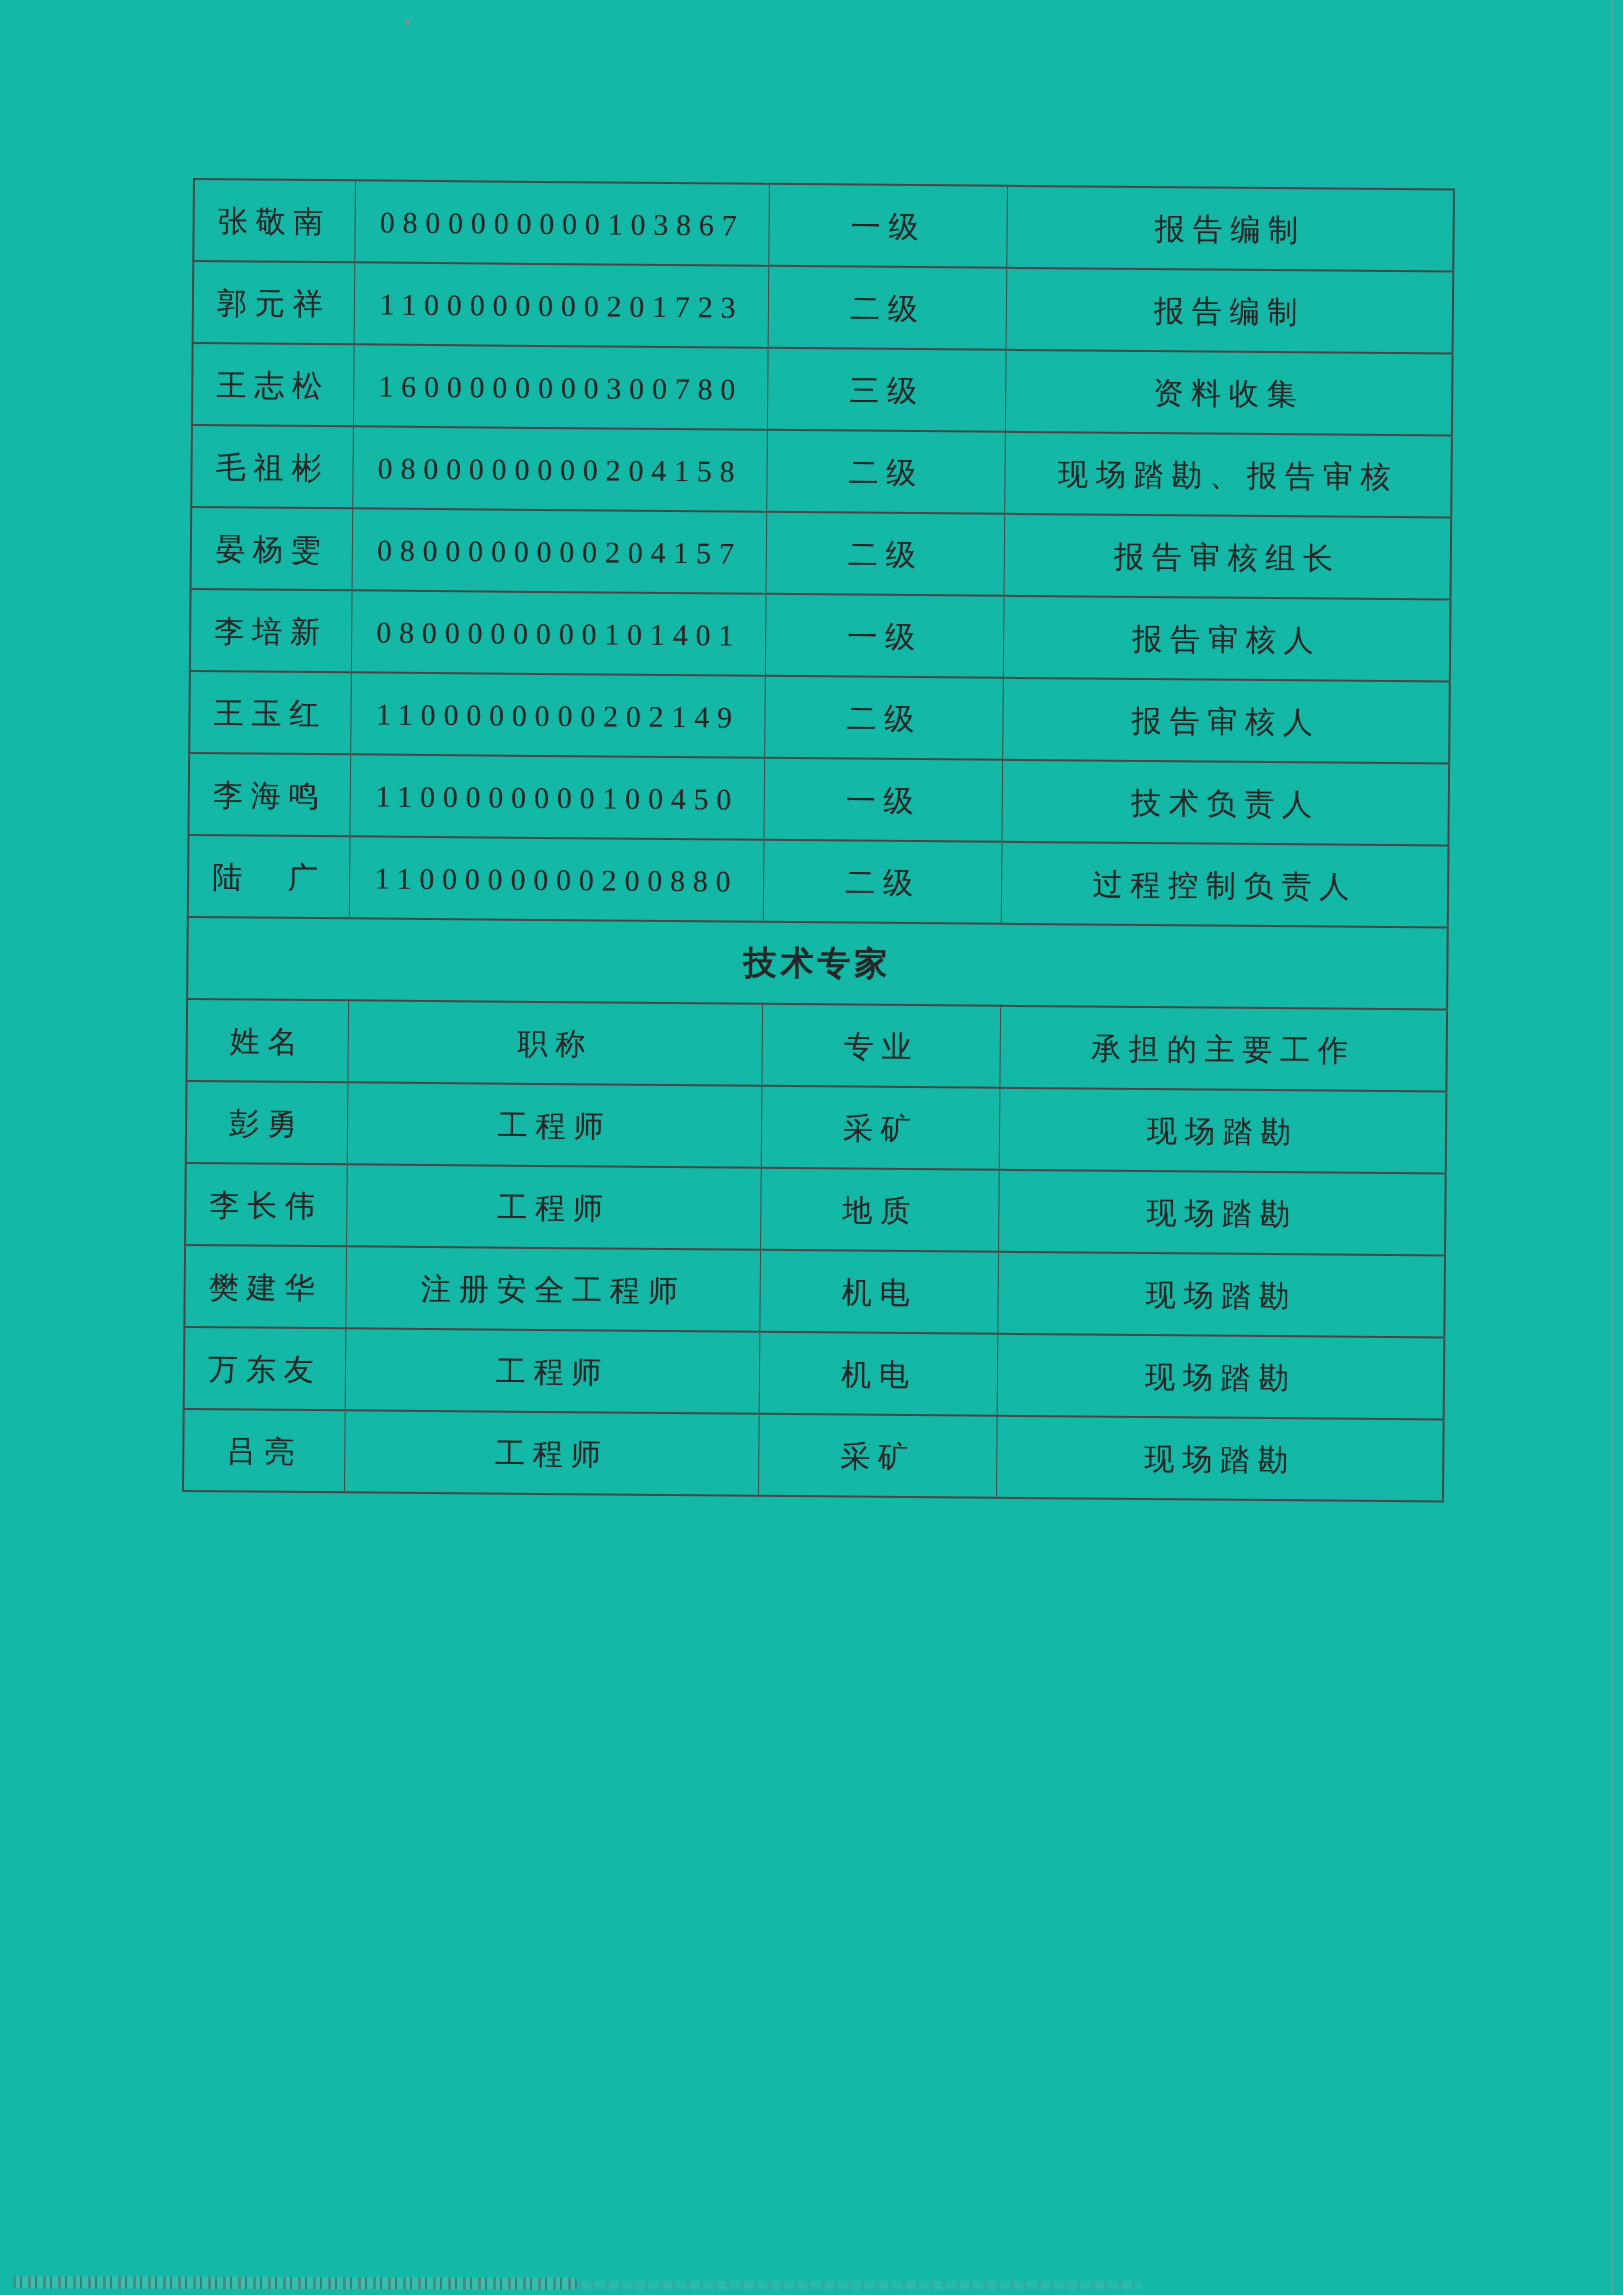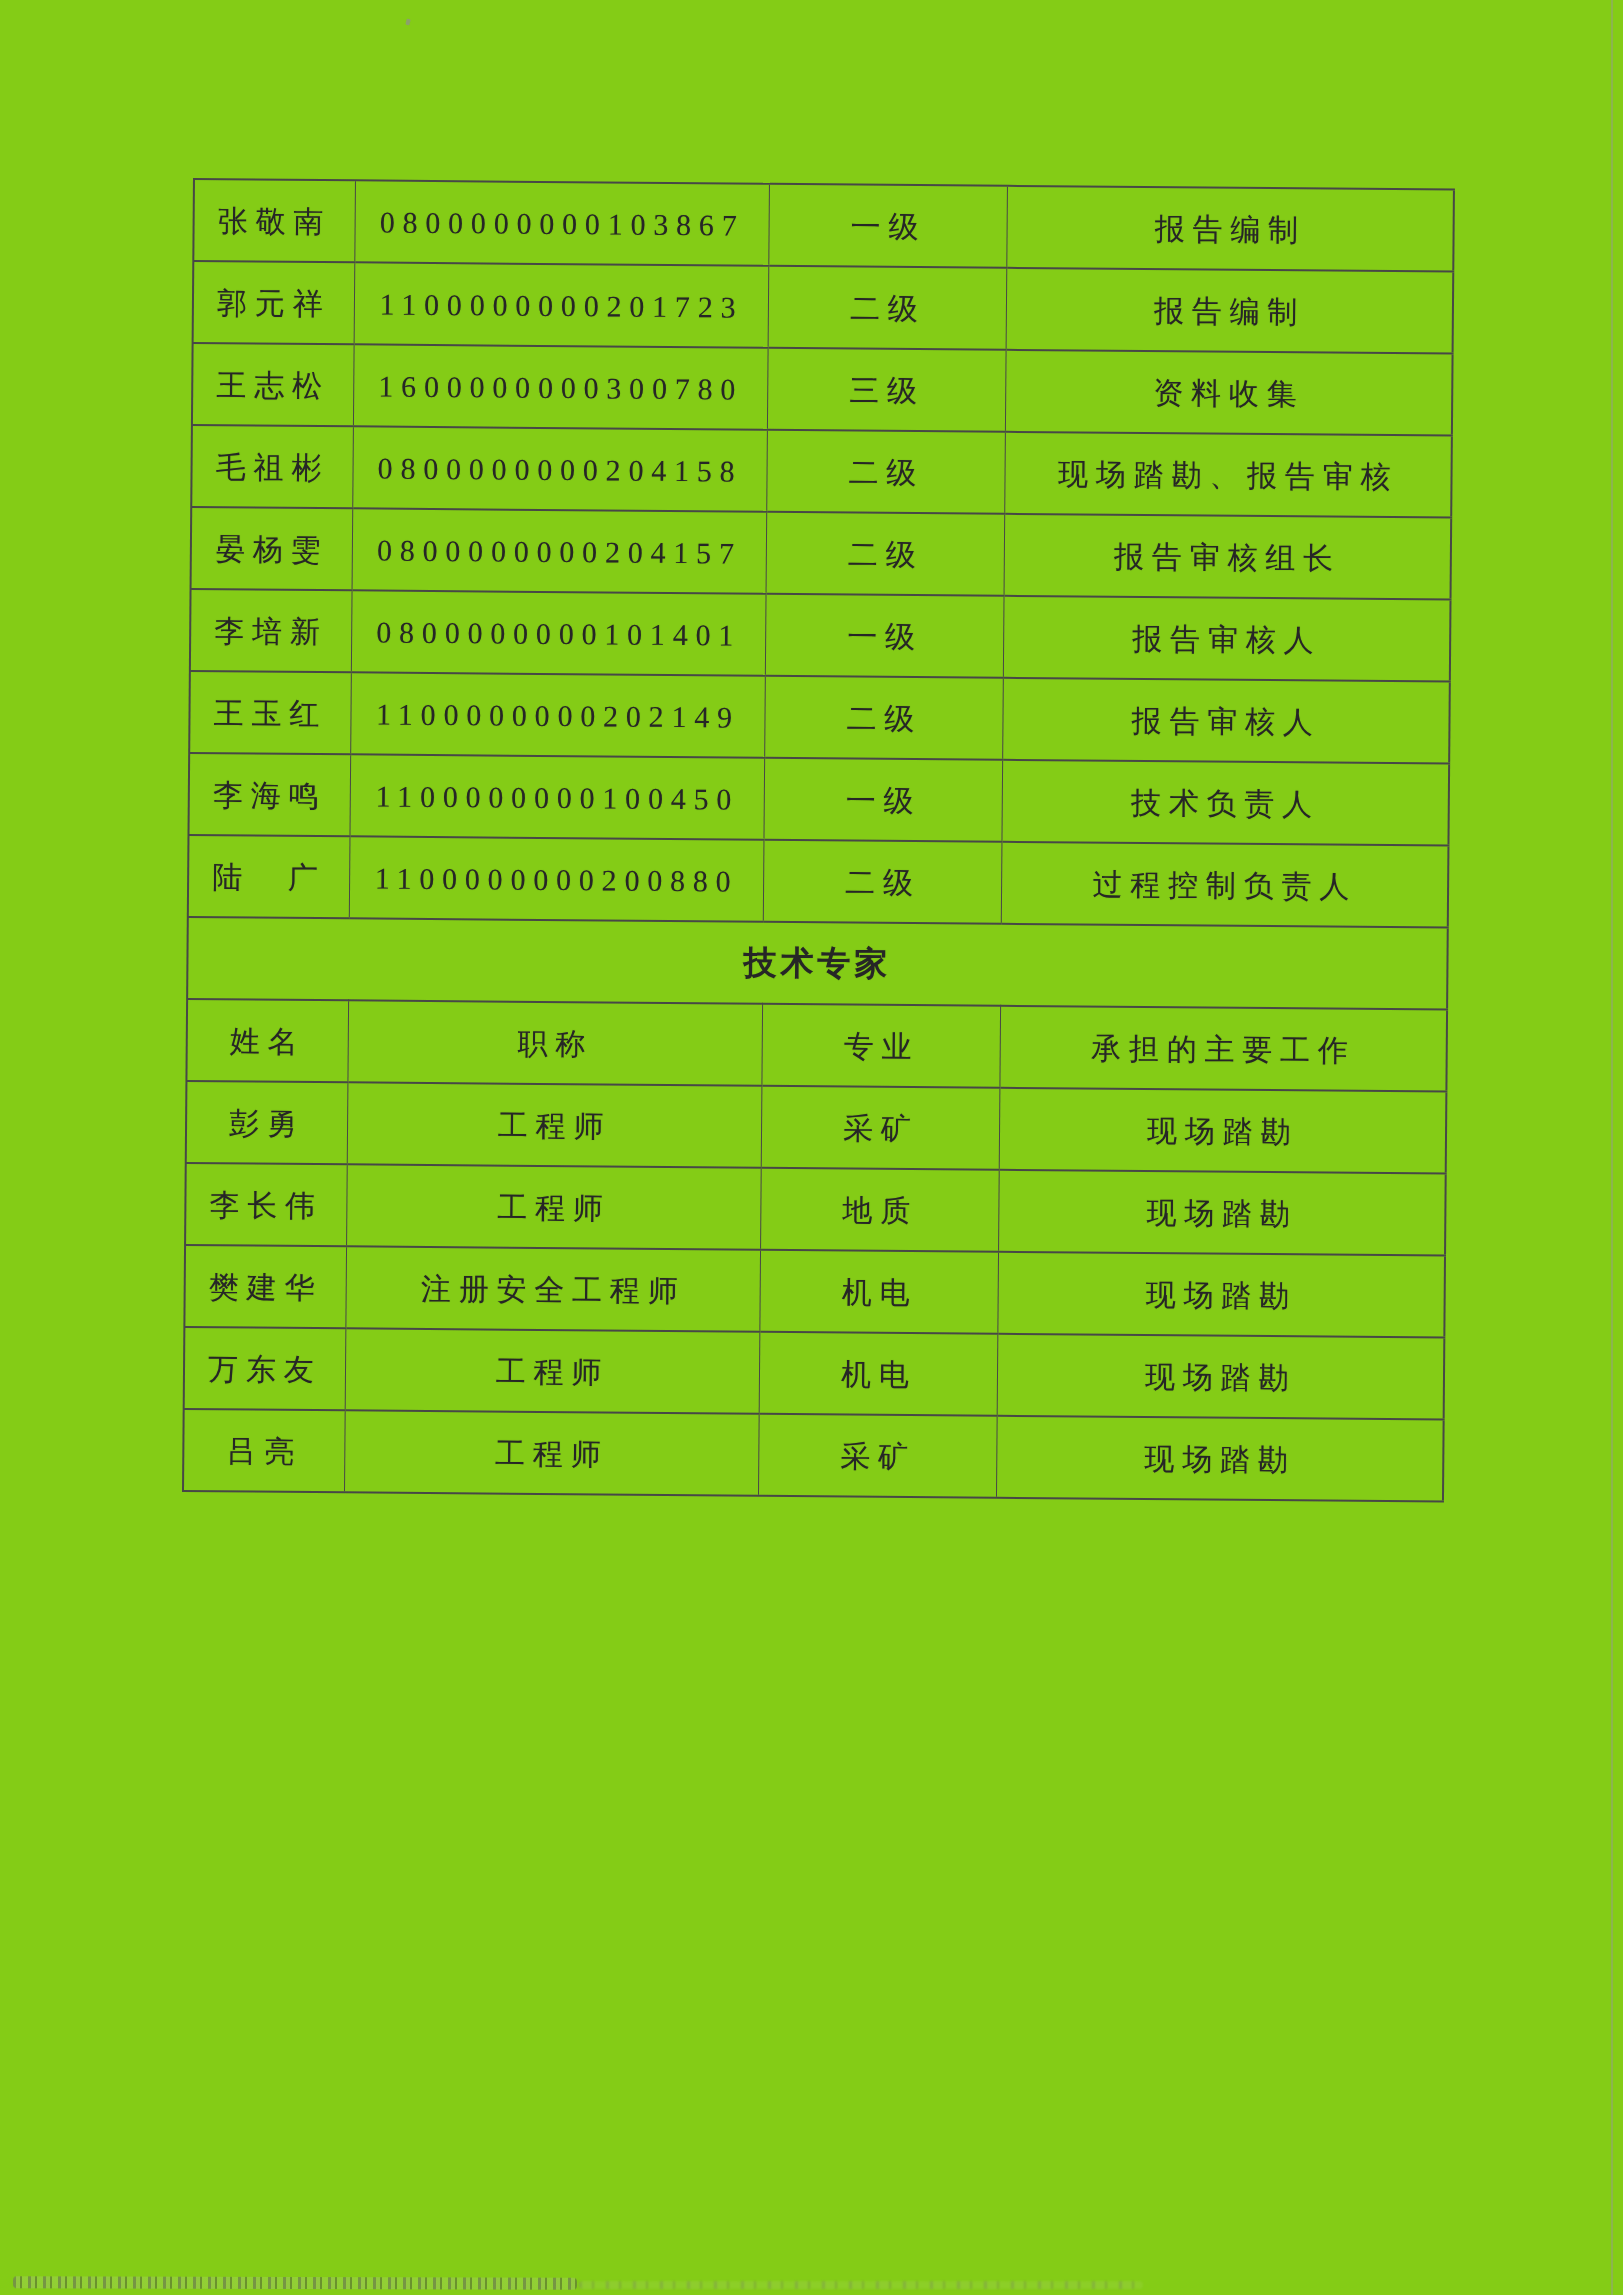--- a/index.html
+++ b/index.html
@@ -10,21 +10,21 @@
     width: 1623px;
     height: 2295px;
     position: relative;
     background: #fefefe;
     overflow: hidden;
     font-family: "Liberation Serif", "DejaVu Serif", serif;
   }
   .sheet {
     position: absolute;
     inset: 0;
-    background: #84cc16;
+    background: #14b8a6;
   }
   
   table.doc-table {
     position: absolute;
     left: 193px;
     top: 178px;
     width: 1262px;
     border-collapse: collapse;
     table-layout: fixed;
     transform: rotate(0.48deg);

